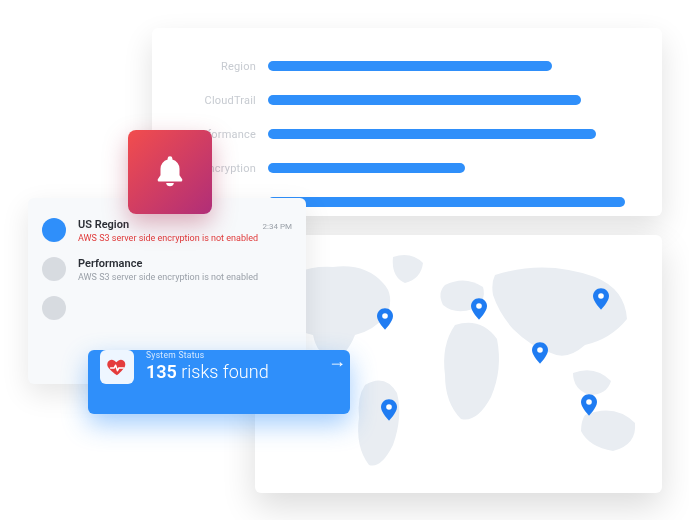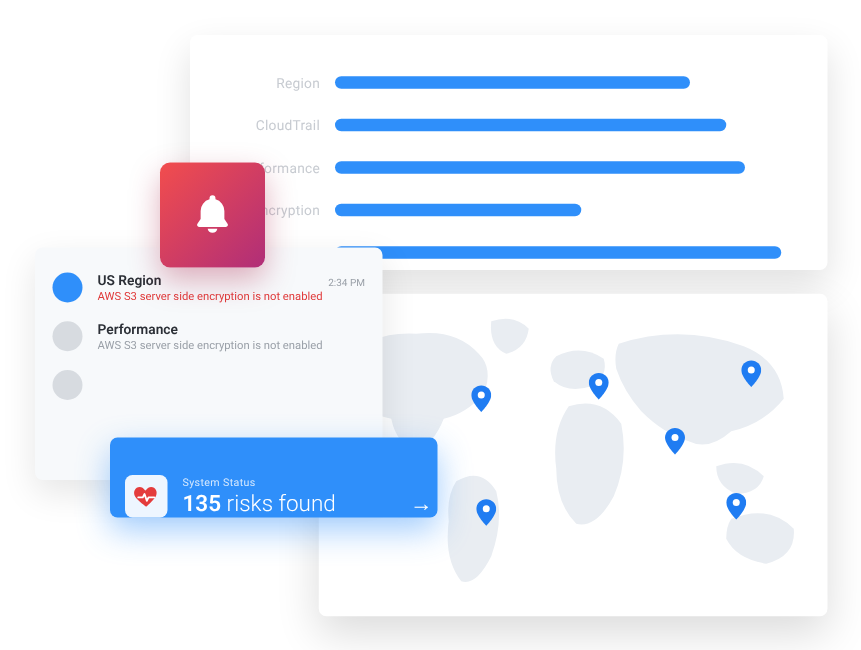--- a/index.html
+++ b/index.html
@@ -133,21 +133,21 @@
   .status-bar {
     position: absolute;
     left: 88px;
     top: 350px;
     width: 262px;
     height: 64px;
     border-radius: 6px;
     background: #2F8FFA;
     box-shadow: 0 10px 26px rgba(47,143,250,.45);
     display: flex;
-    align-items: flex-end;
+    align-items: flex-start;
     padding: 0 4px 0 12px;
     color: #fff;
   }
   .heart-badge {
     width: 34px;
     height: 34px;
     border-radius: 6px;
     background: rgba(255,255,255,.92);
     display: flex;
     align-items: center;

